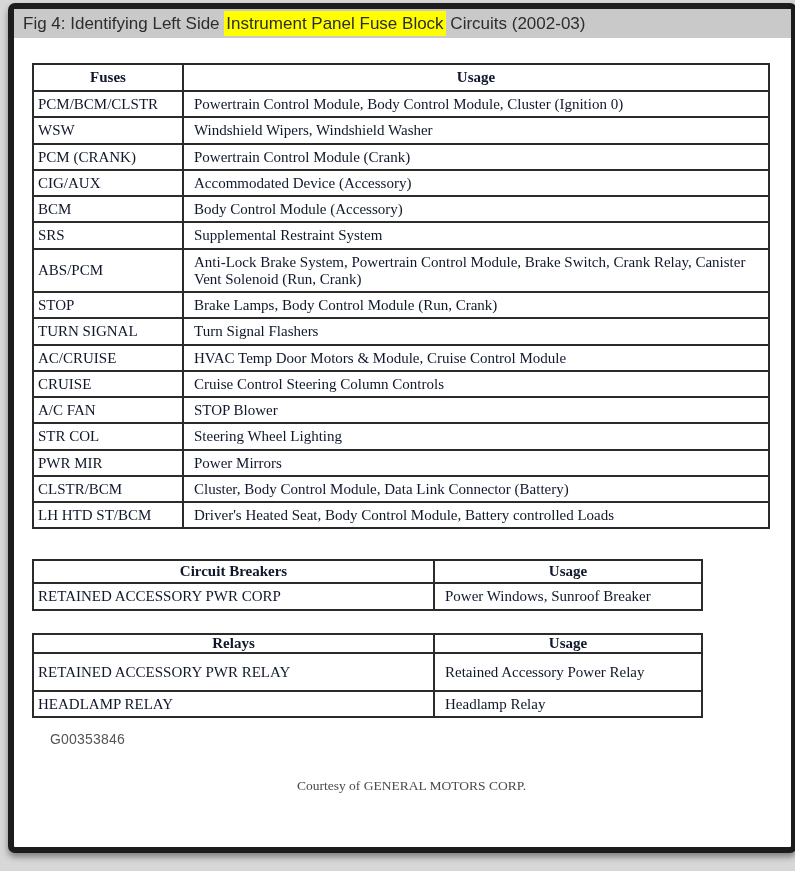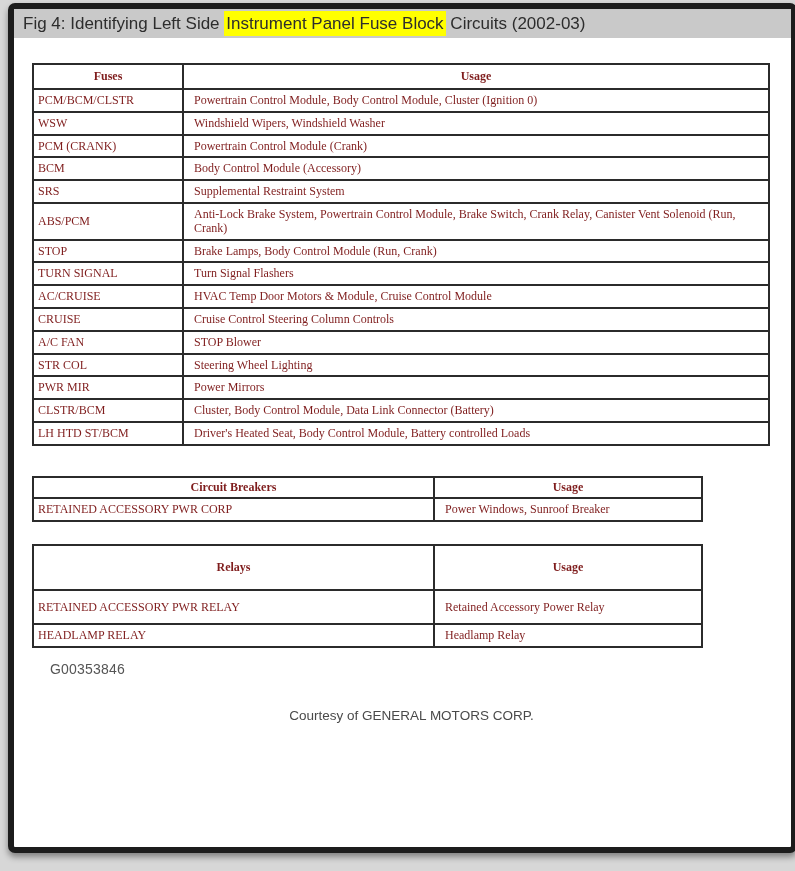--- a/index.html
+++ b/index.html
@@ -26,51 +26,52 @@
     font-size:17px;
     color:#2d2d2d;
     white-space:nowrap;
   }
   .hl { background:#ffff00; padding:3px 2px; }
   .content { padding:25px 0 0 18px; }
 
   table {
     border-collapse:collapse;
     font-family:"Liberation Serif", serif;
-    font-size:12px;
-    color:#7f1d1d;
+    font-size:15px;
+    color:#0f172a;
     table-layout:fixed;
   }
   th, td { border:2px solid #2b2b2b; overflow:hidden; }
   th { font-weight:bold; text-align:center; padding:4px 6px; }
   td { padding:4px 4px 3px 4px; line-height:1.15; }
   td + td { padding-left:10px; padding-right:8px; }
 
   #fuses-table { width:738px; }
   #fuses-table .col-label { width:150px; }
 
   #breakers-table, #relays-table { width:671px; }
   #breakers-table .col-label, #relays-table .col-label { width:401px; }
   #breakers-table { margin-top:30px; }
   #breakers-table th { padding:2px 6px; }
   #relays-table { margin-top:22px; }
-  #relays-table th { padding:14px 6px; }
+  #relays-table th { padding:0 6px; }
   #relays-table tbody tr:first-child td { padding-top:10px; padding-bottom:9px; }
 
   .figure-id {
     margin:13px 0 0 18px;
     font-size:14px;
     color:#555;
     letter-spacing:0.2px;
   }
   .credit {
     margin-top:31px;
     text-align:center;
     font-size:13.5px;
     color:#4a4a4a;
+    font-family:Liberation Serif, serif;
   }
 </style>
 </head>
 <body>
 
 <div class="page">
 
   <div class="titlebar">
     <span>Fig 4: Identifying Left Side </span><span class="hl">Instrument Panel Fuse Block</span><span> Circuits (2002-03)</span>
   </div>
@@ -95,20 +96,24 @@
           </tr>
           <tr>
             <td>WSW</td>
             <td>Windshield Wipers, Windshield Washer</td>
           </tr>
           <tr>
             <td>PCM (CRANK)</td>
             <td>Powertrain Control Module (Crank)</td>
           </tr>
           <tr>
+            <td>CIG/AUX</td>
+            <td>Accommodated Device (Accessory)</td>
+          </tr>
+          <tr>
             <td>BCM</td>
             <td>Body Control Module (Accessory)</td>
           </tr>
           <tr>
             <td>SRS</td>
             <td>Supplemental Restraint System</td>
           </tr>
           <tr>
             <td>ABS/PCM</td>
             <td>Anti-Lock Brake System, Powertrain Control Module, Brake Switch, Crank Relay, Canister Vent Solenoid (Run, Crank)</td>

